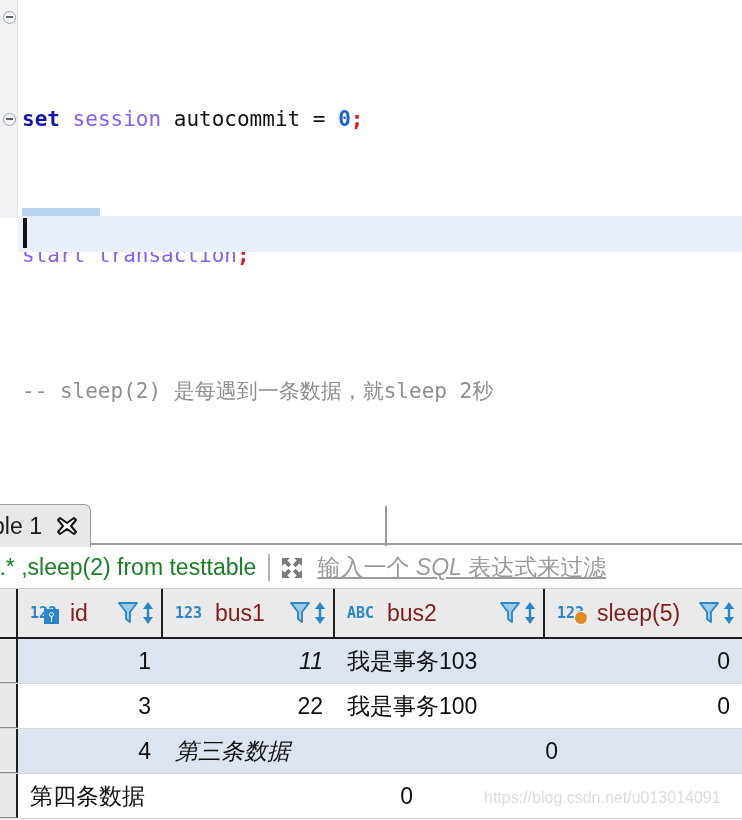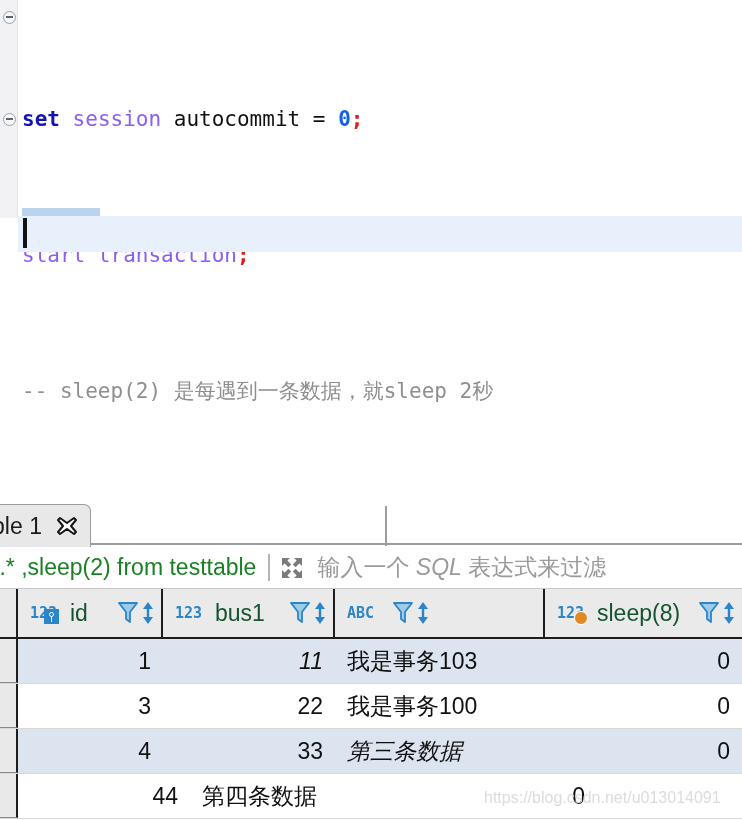--- a/index.html
+++ b/index.html
@@ -181,20 +181,21 @@
     margin: 0 9px 0 12px;
     flex: 0 0 auto;
   }
   #expand-icon { width: 26px; height: 26px; flex: 0 0 auto; }
   #filter-placeholder {
     font-size: 23px;
     color: #9a9a9a;
     white-space: nowrap;
     margin-left: 12px;
     font-style: normal;
+    text-decoration: underline;
   }
   #filter-placeholder .sql-italic { font-style: italic; }
 
   
   #grid {
     position: absolute;
     left: 0; top: 93px;
     width: 742px;
     height: 231px;
     overflow: hidden;
@@ -263,21 +264,21 @@
     position: absolute;
     left: 17px; top: 11px;
     width: 14px; height: 14px;
     border-radius: 50%;
     background: #e08a25;
     border: 1.5px solid #ffffff;
     box-sizing: border-box;
   }
   .hdr-label {
     font-size: 23px;
-    color: #14532d;
+    color: #7f1d1d;
     white-space: nowrap;
     flex: 1 1 auto;
   }
   .hdr-icons {
     display: flex;
     align-items: center;
     flex: 0 0 auto;
     margin-left: 6px;
   }
   .funnel-icon { width: 20px; height: 24px; }
@@ -429,20 +430,21 @@
                 <rect x="5.8" y="6" width="2.4" height="12" fill="#2b85c9"></rect>
               </svg>
           </span>
         </span>
       </div>
 
       <div class="hdr-cell" style="width:210px;flex:0 0 210px;">
         <span class="type-badge">
           <span class="type-text">ABC</span>
         </span>
+        <span class="hdr-label">bus2</span>
         <span class="hdr-icons">
           <span class="funnel-icon">
             <svg viewBox="0 0 20 24" width="20" height="24">
                 <path d="M1 2 H19 L12 11 V21 L8 18 V11 Z" fill="#9ecbea" stroke="#2b85c9" stroke-width="1.8" stroke-linejoin="round"></path>
               </svg>
           </span>
           <span class="sort-icon">
             <svg viewBox="0 0 14 24" width="14" height="24">
                 <path d="M7 1 L12 8 H2 Z" fill="#2b85c9"></path>
                 <path d="M7 23 L12 16 H2 Z" fill="#2b85c9"></path>
@@ -450,21 +452,21 @@
               </svg>
           </span>
         </span>
       </div>
 
       <div class="hdr-cell" style="width:197px;flex:0 0 197px;">
         <span class="type-badge">
           <span class="type-text">123</span>
           <span class="dot-badge"></span>
         </span>
-        <span class="hdr-label">sleep(8)</span>
+        <span class="hdr-label">sleep(5)</span>
         <span class="hdr-icons">
           <span class="funnel-icon">
             <svg viewBox="0 0 20 24" width="20" height="24">
                 <path d="M1 2 H19 L12 11 V21 L8 18 V11 Z" fill="#9ecbea" stroke="#2b85c9" stroke-width="1.8" stroke-linejoin="round"></path>
               </svg>
           </span>
           <span class="sort-icon">
             <svg viewBox="0 0 14 24" width="14" height="24">
                 <path d="M7 1 L12 8 H2 Z" fill="#2b85c9"></path>
                 <path d="M7 23 L12 16 H2 Z" fill="#2b85c9"></path>
@@ -487,28 +489,26 @@
       <div class="row-head"></div>
       <div class="cell num" style="width:145px;flex:0 0 145px;">3</div>
       <div class="cell num" style="width:172px;flex:0 0 172px;">22</div>
       <div class="cell text" style="width:210px;flex:0 0 210px;">我是事务100</div>
       <div class="cell num" style="width:197px;flex:0 0 197px;">0</div>
     </div>
 
     <div class="grid-row odd">
       <div class="row-head"></div>
       <div class="cell num" style="width:145px;flex:0 0 145px;">4</div>
-      <div class="cell num" style="width:172px;flex:0 0 172px;">33</div>
       <div class="cell text" style="width:210px;flex:0 0 210px;font-style:italic;">第三条数据</div>
       <div class="cell num" style="width:197px;flex:0 0 197px;">0</div>
     </div>
 
     <div class="grid-row even">
       <div class="row-head"></div>
-      <div class="cell num" style="width:172px;flex:0 0 172px;">44</div>
       <div class="cell text" style="width:210px;flex:0 0 210px;text-align:right;">第四条数据</div>
       <div class="cell num" style="width:197px;flex:0 0 197px;">0</div>
     </div>
 
   </div>
 </div>
 
 <div id="watermark">https://blog.csdn.net/u013014091</div>
 
 </body></html>

